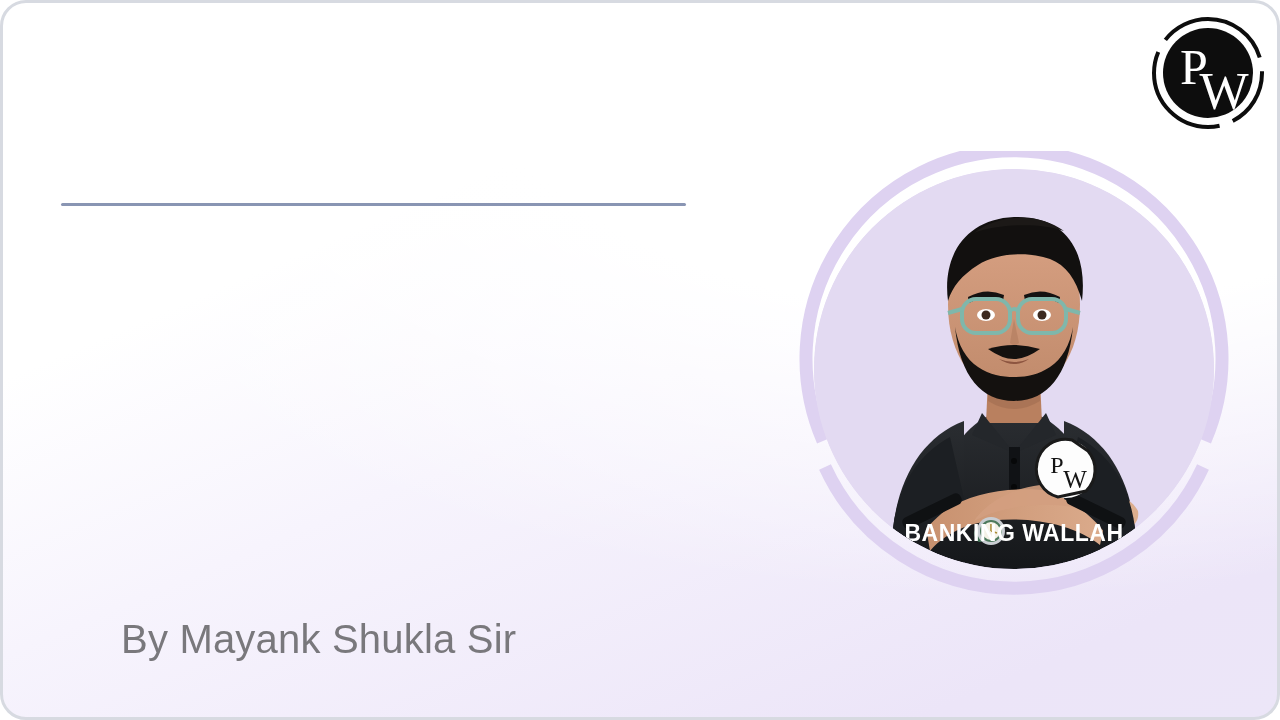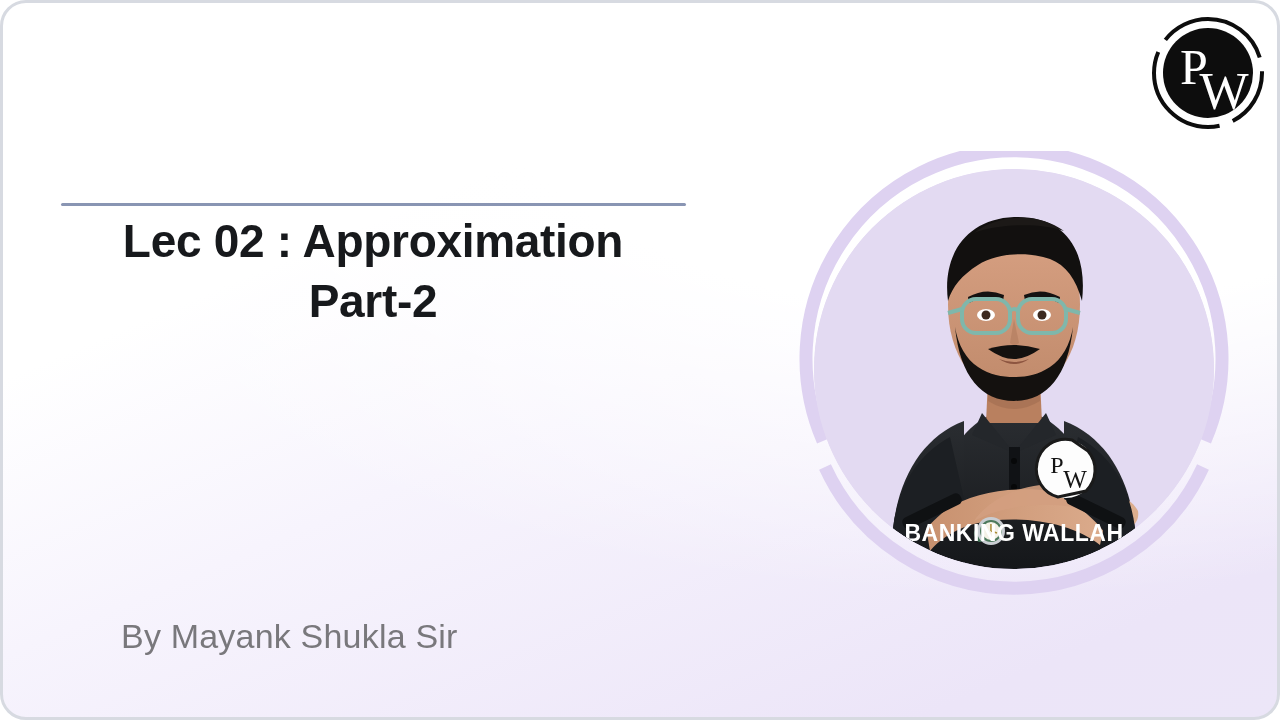--- a/index.html
+++ b/index.html
@@ -67,21 +67,21 @@
     color: #17191c;
     line-height: 1.30;
     margin: 6px 0 0 0;
     letter-spacing: -0.3px;
   }
 
   #presenter {
     position: absolute;
     left: 118px;
     top: 614px;
-    font-size: 34px;
+    font-size: 40px;
     font-weight: 400;
     color: #79787c;
     letter-spacing: 0.2px;
   }
 
   
   #portrait-wrap {
     position: absolute;
     left: 786px;
     top: 148px;
@@ -129,24 +129,20 @@
 
       <circle cx="58" cy="58" r="45" fill="#0d0d0d"></circle>
 
       <text x="44" y="58" font-family="'Liberation Serif', serif" font-size="50" fill="#ffffff" text-anchor="middle" dominant-baseline="middle">P</text>
       <text x="74" y="82" font-family="'Liberation Serif', serif" font-size="52" fill="#ffffff" text-anchor="middle" dominant-baseline="middle">W</text>
     </svg>
   </div>
 
   <div id="text-block">
     <div id="title-underline"></div>
-    <div id="lecture-title">
-      <span>Lec 02 : Approximation</span><br>
-      <span>Part-2</span>
-    </div>
   </div>
 
   <div id="presenter">By Mayank Shukla Sir</div>
 
   <div id="portrait-wrap">
 
     <svg id="portrait-ring" viewBox="0 0 450 452">
 
       <path d="M 34 290 A 208 208 0 1 1 416 290" fill="none" stroke="#ded2f1" stroke-width="13" stroke-linecap="butt"></path>
 

